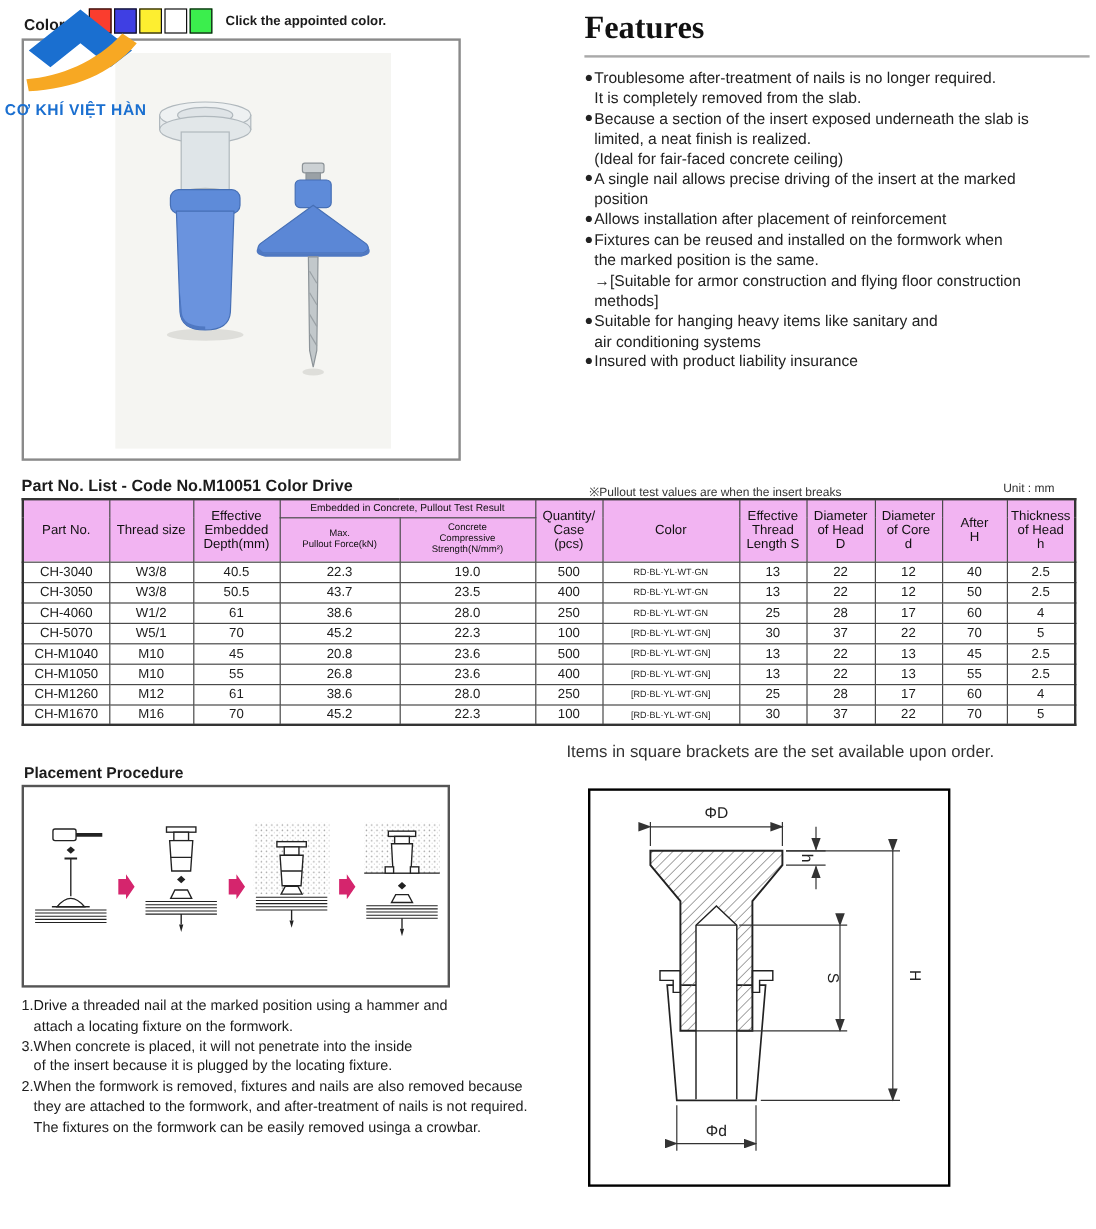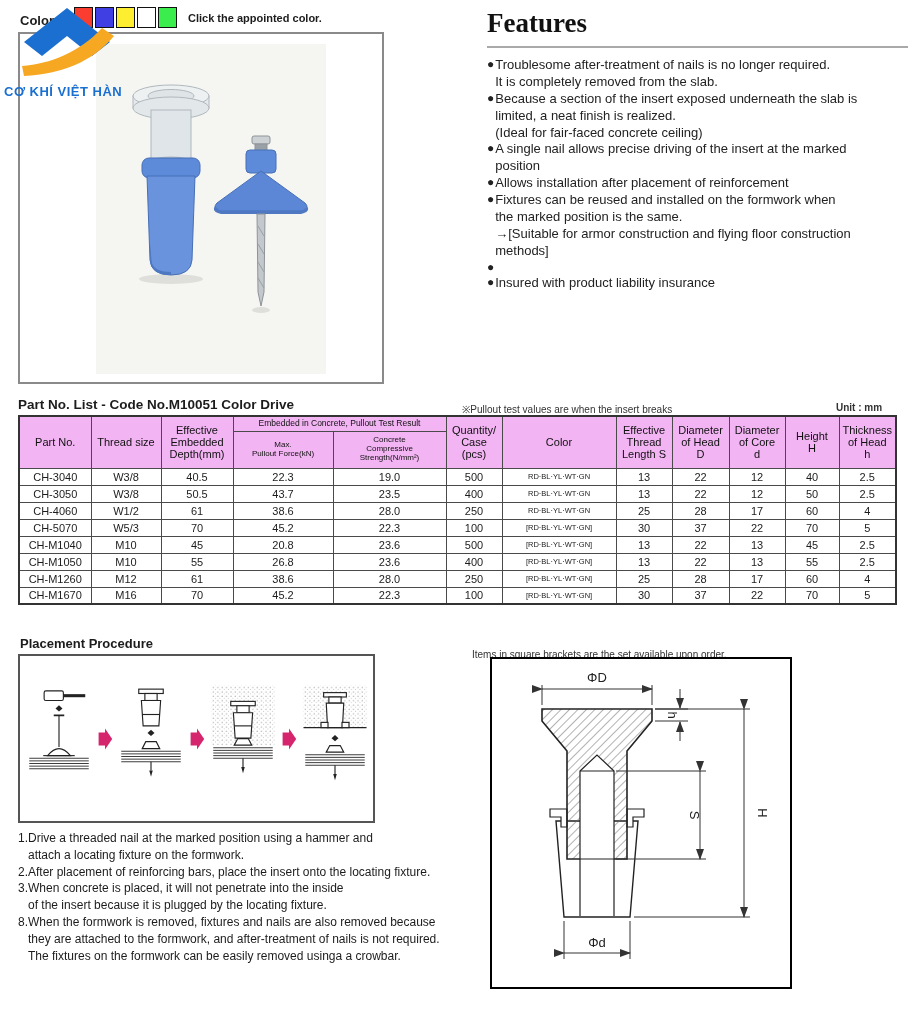--- a/index.html
+++ b/index.html
@@ -36,32 +36,32 @@
   
   .features{left:487px;top:8px;width:421px;}
   .features h1{margin:0;font-family:Liberation Serif, serif;font-size:27px;font-weight:bold;color:#111;}
   .features .rule{border-top:2px solid #a9a9a9;margin:7px 0 9px 0;}
   .feat{display:flex;font-size:13px;line-height:1.3;color:#222;}
   .feat .bullet{flex:0 0 auto;font-size:12px;margin-right:1px;}
   .feat .ftext{white-space:pre-line;}
 
   
   .pl-title{left:18px;top:397px;font-size:13.5px;font-weight:bold;}
-  .pl-note{left:462px;top:402px;font-size:10px;color:#333;}
-  .pl-unit{left:836px;top:402px;font-size:10px;color:#333;font-weight:bold;}
+  .pl-note{left:491px;top:402px;font-size:10px;color:#333;}
+  .pl-unit{left:836px;top:402px;font-size:10px;color:#333;}
   .pl-table-wrap{left:18px;top:415px;}
   table.pl{border-collapse:collapse;table-layout:fixed;width:877px;border:2px solid #333;}
   table.pl th,table.pl td{border:1px solid #4a4a4a;text-align:center;vertical-align:middle;padding:0 1px;}
   table.pl th{background:var(--pink);font-weight:normal;font-size:11px;line-height:1.12;white-space:pre-line;color:#111;}
   table.pl th.spanner{font-size:8.5px;height:15px;}
   table.pl th.small{font-size:8px;}
   table.pl tr.sub th{height:37px;}
   table.pl td{font-size:11px;height:17px;background:#fff;}
   table.pl td.c-color{font-size:7.5px;letter-spacing:0;}
-  .pl-footnote{left:472px;top:618px;font-size:10px;color:#333;margin-top:31px;}
+  .pl-footnote{left:472px;top:618px;font-size:14px;color:#333;}
 
   
   .proc-title{left:20px;top:636px;font-size:13px;font-weight:bold;}
   .proc-box{left:18px;top:654px;width:357px;height:169px;border:2px solid #555;background:#fff;
     display:flex;align-items:center;justify-content:center;gap:3px;}
   .st-arrow{fill:var(--accent);}
   .proc-steps{left:18px;top:830px;width:470px;font-size:12px;line-height:1.4;}
   .proc-step{white-space:pre-wrap;}
 
   
@@ -151,20 +151,22 @@
       </div>
       <div class="feat">
         <span class="bullet">●</span>
         <span class="ftext">Fixtures can be reused and installed on the formwork when
 the marked position is the same.
 →[Suitable for armor construction and flying floor construction
 methods]</span>
       </div>
       <div class="feat">
         <span class="bullet">●</span>
+        <span class="ftext">Suitable for hanging heavy items like sanitary and
+air conditioning systems</span>
       </div>
       <div class="feat">
         <span class="bullet">●</span>
         <span class="ftext">Insured with product liability insurance</span>
       </div>
     </div>
 </div>
 
 <div class="abs pl-title">Part No. List - Code No.M10051 Color Drive</div>
 <div class="abs pl-note">※Pullout test values are when the insert breaks</div>
@@ -200,21 +202,21 @@
         <th rowspan="2">Color</th>
         <th rowspan="2">Effective
 Thread
 Length S</th>
         <th rowspan="2">Diameter
 of Head
 D</th>
         <th rowspan="2">Diameter
 of Core
 d</th>
-        <th rowspan="2">Height
+        <th rowspan="2">After
 H</th>
         <th rowspan="2">Thickness
 of Head
 h</th>
       </tr>
       <tr class="sub">
         <th class="small">Max.
 Pullout Force(kN)</th>
         <th class="small">Concrete
 Compressive
@@ -259,21 +261,21 @@
           <td>250</td>
           <td class="c-color">RD·BL·YL·WT·GN</td>
           <td>25</td>
           <td>28</td>
           <td>17</td>
           <td>60</td>
           <td>4</td>
         </tr>
         <tr>
           <td>CH-5070</td>
-          <td>W5/3</td>
+          <td>W5/1</td>
           <td>70</td>
           <td>45.2</td>
           <td>22.3</td>
           <td>100</td>
           <td class="c-color">[RD·BL·YL·WT·GN]</td>
           <td>30</td>
           <td>37</td>
           <td>22</td>
           <td>70</td>
           <td>5</td>
@@ -445,24 +447,23 @@
       </g>
       <line x1="40" y1="95" x2="40" y2="105"></line>
       <polygon points="38,105 42,105 40,112" fill="#222" stroke="none"></polygon>
     </g>
   </svg>
 </div>
 
 <div class="abs proc-steps">
     <div class="proc-step">1.Drive a threaded nail at the marked position using a hammer and
    attach a locating fixture on the formwork.</div>
-    <div class="proc-step">2.After placement of reinforcing bars, place the insert onto the locating fixture.</div>
     <div class="proc-step">3.When concrete is placed, it will not penetrate into the inside
    of the insert because it is plugged by the locating fixture.</div>
-    <div class="proc-step">8.When the formwork is removed, fixtures and nails are also removed because
+    <div class="proc-step">2.When the formwork is removed, fixtures and nails are also removed because
    they are attached to the formwork, and after-treatment of nails is not required.
    The fixtures on the formwork can be easily removed usinga a crowbar.</div>
   </div>
 
 <div class="abs draw-box">
   <svg width="298" height="328" viewBox="0 0 298 328">
     <defs>
       <pattern id="hatch" width="6" height="6" patternUnits="userSpaceOnUse" patternTransform="rotate(45)">
         <line x1="0" y1="0" x2="0" y2="6" stroke="#666" stroke-width="1"></line>
       </pattern>

